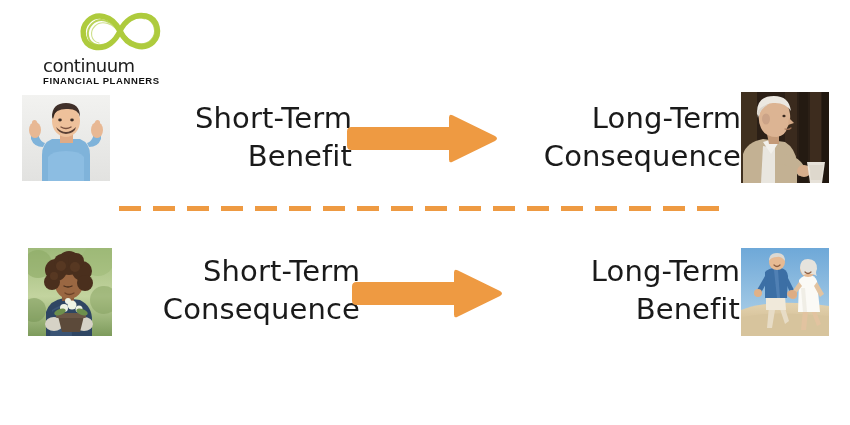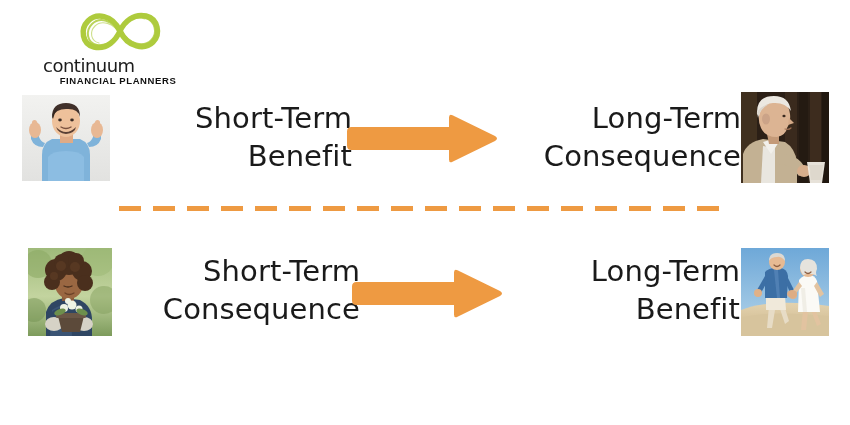--- a/index.html
+++ b/index.html
@@ -45,21 +45,21 @@
     line-height: 27px;
     letter-spacing: -0.5px;
     color: #1b1b1b;
     font-weight: 400;
   }
   .logo-sub {
     position: absolute;
     left: 0px;
     top: 68px;
     width: 150px;
-    text-align: center;
+    text-align: left;
     font-family: "Liberation Sans", sans-serif;
     font-size: 9.5px;
     line-height: 10px;
     letter-spacing: 0.6px;
     color: #111111;
     font-weight: 700;
   }
 
   
   .photo {

